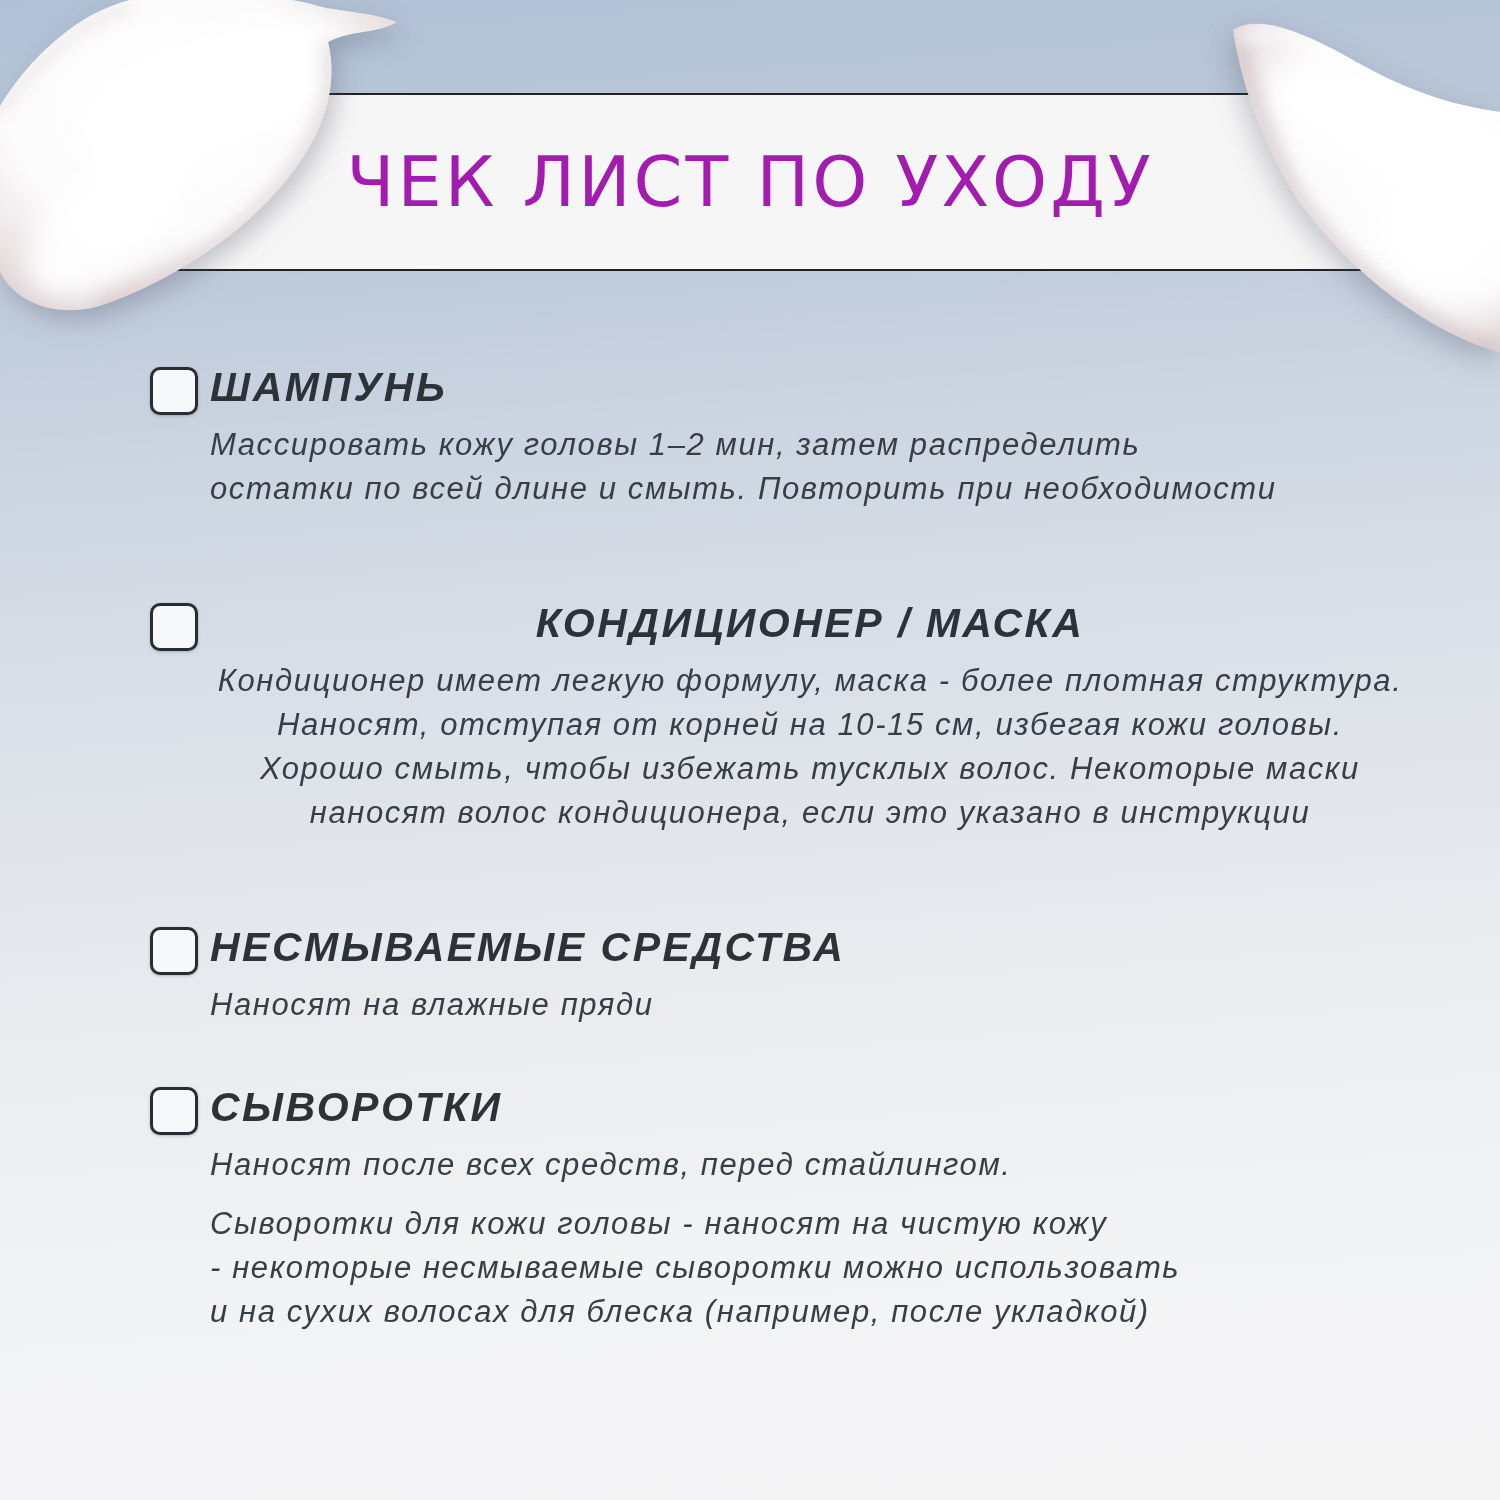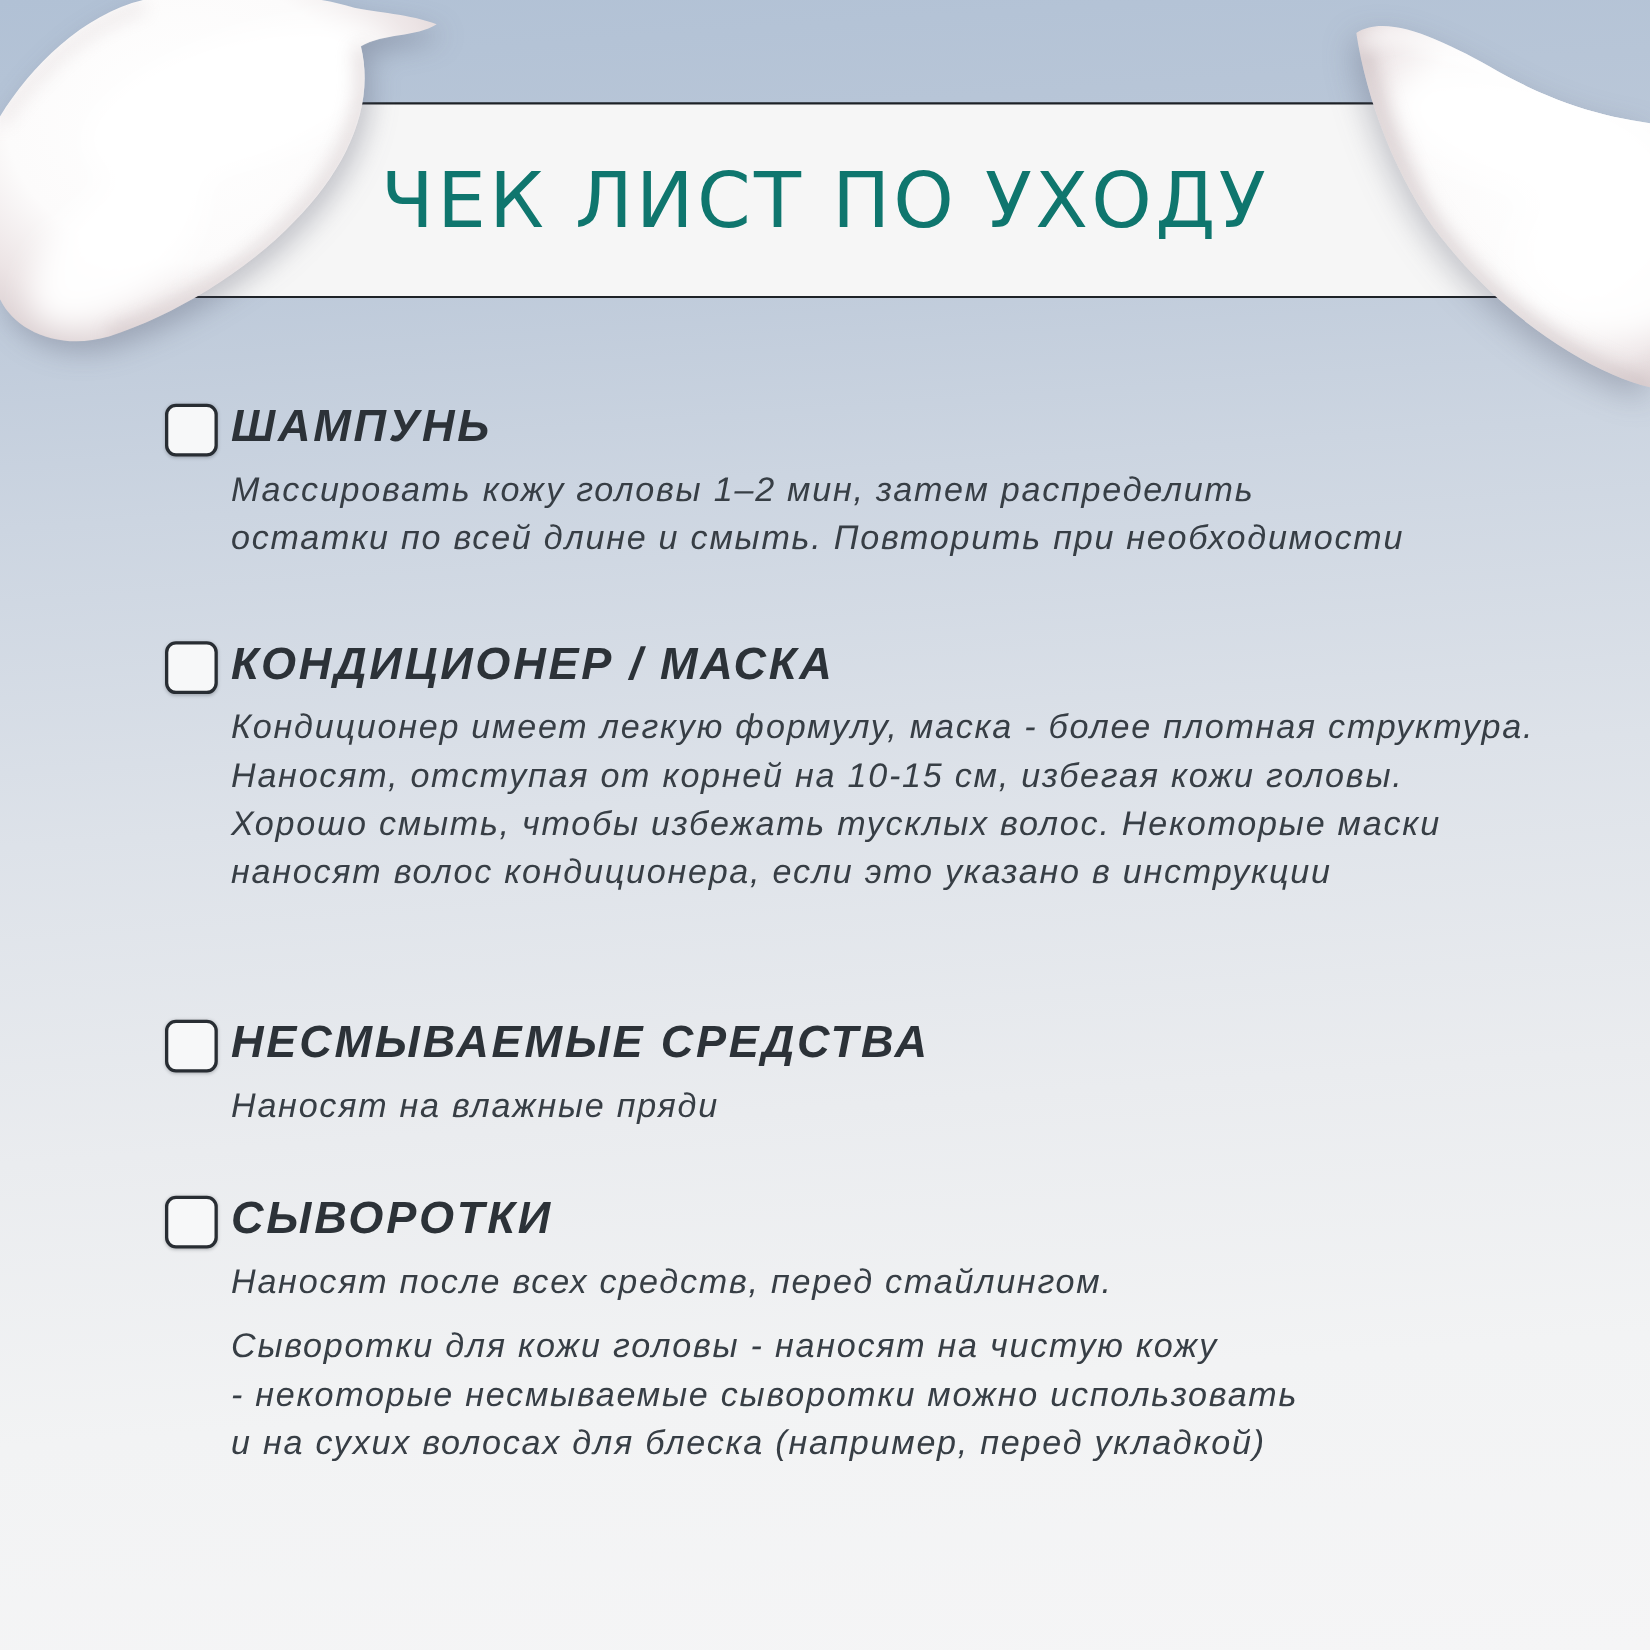--- a/index.html
+++ b/index.html
@@ -12,21 +12,21 @@
   }
 
   
   .title-pill{
     position:absolute;left:70px;top:93px;width:1360px;height:178px;
     background:#f6f6f6;border:2px solid #1e2227;border-radius:64px;
     display:flex;align-items:center;justify-content:center;box-sizing:border-box;
   }
   .title-pill h1{
     margin:0;font-family:"DejaVu Sans","Liberation Sans",sans-serif;
-    font-size:70px;font-weight:400;letter-spacing:3px;color:#0f766e;white-space:nowrap;
+    font-size:70px;font-weight:400;letter-spacing:3px;color:#a21caf;white-space:nowrap;
   }
 
   
   .cream{position:absolute;}
   .cream-left{left:0;top:0;filter:drop-shadow(6px 10px 12px rgba(75,80,100,.30));}
   .cream-right{right:0;top:0;filter:drop-shadow(-4px 10px 14px rgba(75,80,100,.30));}
 
   
   .item{position:absolute;left:150px;width:1260px;}
   .checkbox{
@@ -39,21 +39,21 @@
     margin:0 0 12px 0;font-size:41px;font-style:italic;font-weight:700;
     letter-spacing:2.5px;color:#2c3238;white-space:nowrap;
   }
   .item p{
     margin:0;font-size:31px;font-weight:400;line-height:44px;
     letter-spacing:1.6px;color:#373e45;white-space:nowrap;font-style:italic;
   }
   .para{margin:0;}
   .para + .para{margin-top:15px;}
 
-  .i1{top:364px;} .i2{top:580px;} .i3{top:924px;} .i4{top:1084px;}
+  .i1{top:364px;} .i2{top:600px;text-align:center;} .i3{top:924px;} .i4{top:1084px;}
 </style>
 </head>
 <body>
 
 <div class="canvas">
 
   <div class="title-pill">
     <h1>ЧЕК ЛИСТ ПО УХОДУ</h1>
   </div>
 
@@ -160,18 +160,18 @@
   <div class="item i4">
     <span class="checkbox"></span>
     <div class="item-content">
       <h2>СЫВОРОТКИ</h2>
       <div class="para">
         <p>Наносят после всех средств, перед стайлингом.</p>
       </div>
       <div class="para">
         <p>Сыворотки для кожи головы - наносят на чистую кожу</p>
         <p>- некоторые несмываемые сыворотки можно использовать</p>
-        <p>и на сухих волосах для блеска (например, перед укладкой)</p>
+        <p>и на сухих волосах для блеска (например, после укладкой)</p>
       </div>
     </div>
   </div>
 
 </div>
 
 </body></html>

